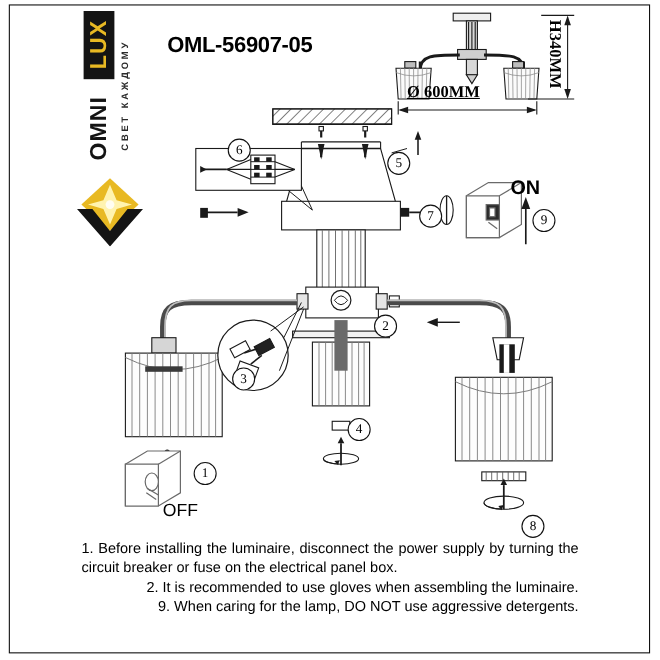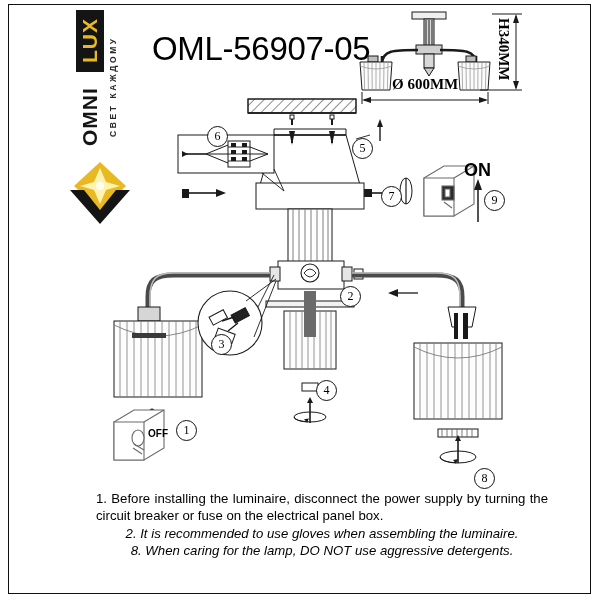--- a/index.html
+++ b/index.html
@@ -34,48 +34,49 @@
   .tagline{
     position:absolute;left:48px;top:4px;width:18px;height:150px;
     color:#2a2a2a;font-size:8.5px;letter-spacing:2.6px;font-weight:bold;
     display:flex;align-items:flex-start;justify-content:center;
     writing-mode:vertical-rl;transform:rotate(180deg);
   }
   .emblem{position:absolute;left:2px;top:150px;width:76px;height:66px;}
   
   .model{
     position:absolute;left:152px;top:30px;
-    font-size:33px;font-weight:normal;letter-spacing:-0.3px;
+    font-size:20px;font-weight:bold;letter-spacing:-0.3px;
   }
   
   .dim-w{
-    position:absolute;left:392px;top:76px;font-size:15px;font-weight:bold;
+    position:absolute;left:370px;top:76px;font-size:15px;font-weight:bold;
     font-family:"Liberation Serif", serif;
+    text-decoration:underline;
   }
   .dim-h{
     position:absolute;left:492px;top:18px;width:20px;height:72px;font-size:15px;
     font-weight:bold;font-family:"Liberation Serif", serif;
     writing-mode:vertical-rl;
   }
   
   .lbl-on{position:absolute;left:464px;top:160px;font-size:18px;font-weight:bold;}
-  .lbl-off{position:absolute;left:148px;top:428px;font-size:10px;font-weight:bold;}
+  .lbl-off{position:absolute;left:148px;top:456px;font-size:16px;font-weight:normal;}
   
   .callout{
     position:absolute;width:19px;height:19px;border:1.3px solid #111;border-radius:50%;
     font-size:12px;display:flex;align-items:center;justify-content:center;
     background:#fff;font-family:"Liberation Serif", serif;
   }
   
   .instructions{
     position:absolute;left:74px;top:490px;width:452px;
-    font-size:13.2px;line-height:17.4px;text-align:justify;margin-left:22px;
+    font-size:13.2px;line-height:17.4px;text-align:justify;
   }
   .instructions p{margin:0;}
-  .ln4{text-align:center;font-style:italic;}
+  .ln4{text-align:right;}
   svg{display:block;}
 </style>
 </head>
 <body>
 
 <div id="page">
 
   <div class="frame"></div>
 
   <div class="logo">
@@ -411,16 +412,16 @@
   <div class="callout" style="left:316px;top:380px">4</div>
   <div class="callout" style="left:352px;top:138px">5</div>
   <div class="callout" style="left:207px;top:126px">6</div>
   <div class="callout" style="left:381px;top:186px">7</div>
   <div class="callout" style="left:474px;top:468px">8</div>
   <div class="callout" style="left:484px;top:190px">9</div>
 
   <div class="instructions">
     <p>1. Before installing the luminaire, disconnect the power supply by turning the circuit breaker or fuse on the electrical panel box.</p>
     <p class="ln4">2. It is recommended to use gloves when assembling the luminaire.</p>
-    <p class="ln4">8. When caring for the lamp, DO NOT use aggressive detergents.</p>
+    <p class="ln4">9. When caring for the lamp, DO NOT use aggressive detergents.</p>
   </div>
 
 </div>
 
 </body></html>

